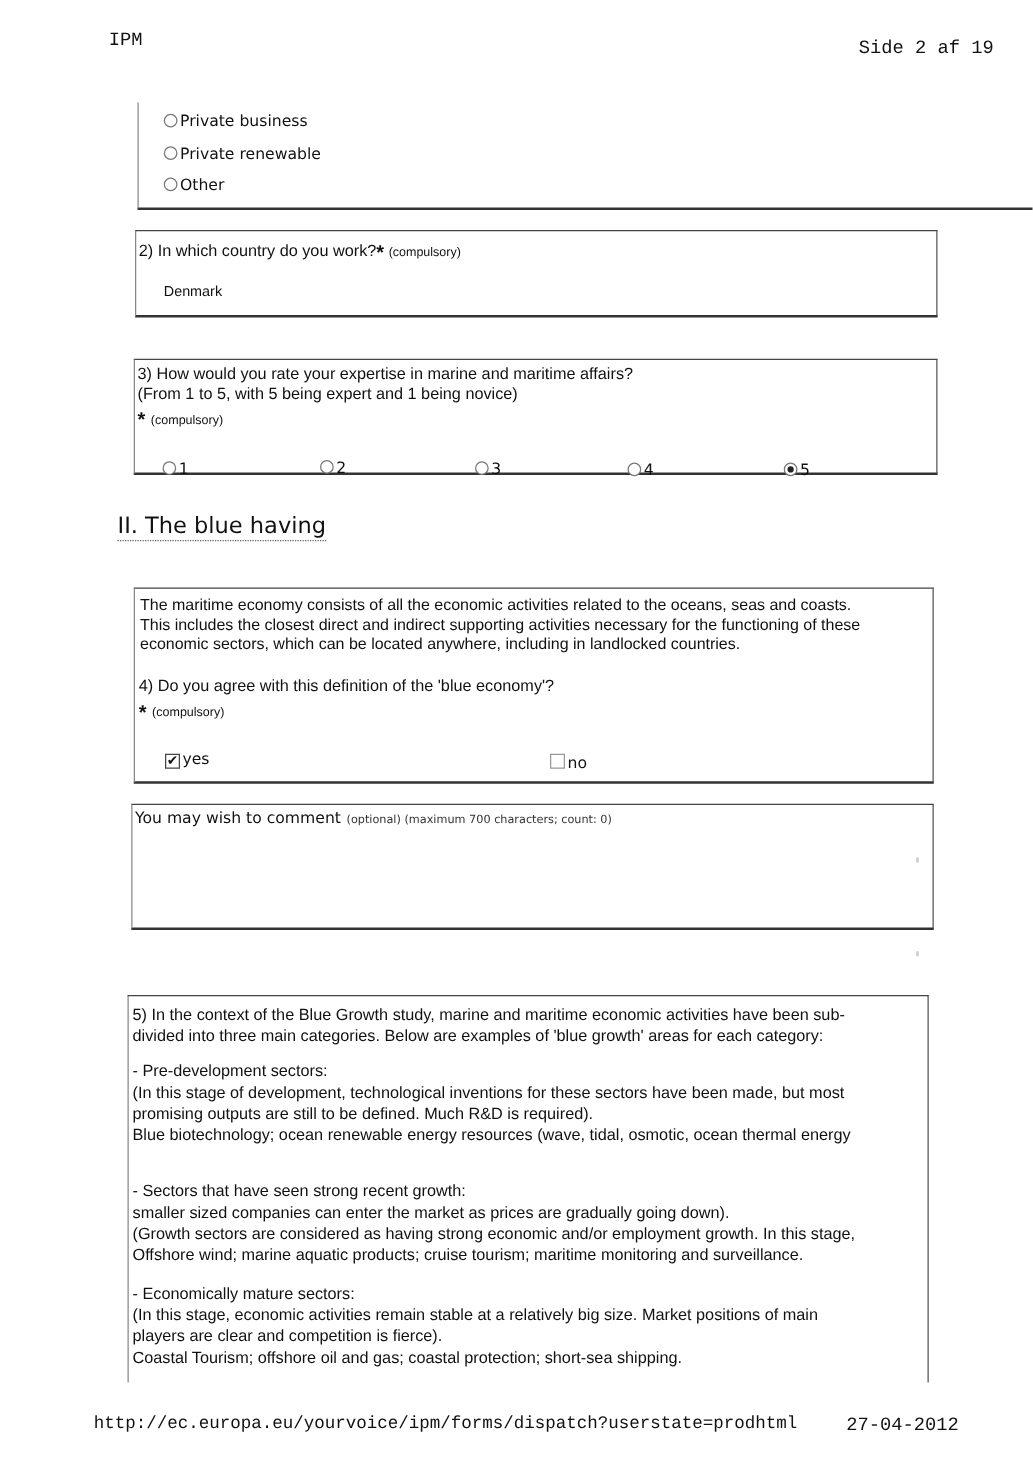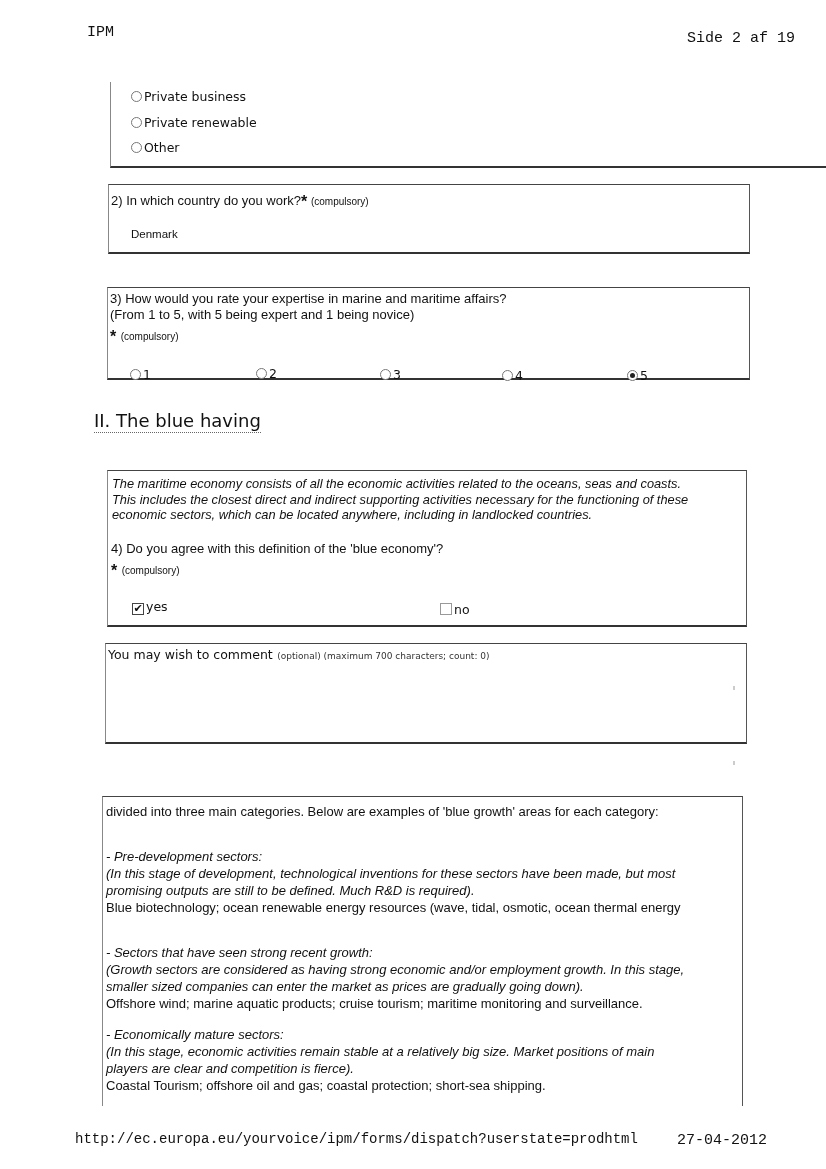--- a/index.html
+++ b/index.html
@@ -40,21 +40,21 @@
     display: inline-block; width: 12px; height: 12px; border: 1px solid #444;
     box-sizing: border-box; vertical-align: -1px; margin-right: 2px;
     position: relative; font-size: 11px; line-height: 10px; text-align: center;
   }
   .checkbox.unchecked { border-color: #999; }
 
   .opt { font-family: "DejaVu Sans", sans-serif; font-size: 12.5px; }
   .q { font-size: 13px; }
   .small { font-size: 10px; }
   .star { font-size: 16px; font-weight: bold; vertical-align: -2px; }
-  .it { font-style: italic; }
+  .it { }
   .para { font-size: 13px; line-height: 17px; }
 
   .section-title {
     left: 94px; top: 410px; font-family: "DejaVu Sans", sans-serif; font-size: 18px;
     border-bottom: 1px dotted #666; padding-bottom: 0; line-height: 22px;
   }
   .scroll-dot { position: absolute; width: 2px; height: 4px; background: #ccc; }
 </style>
 </head>
 <body>
@@ -133,34 +133,35 @@
   <div class="abs" style="left:2px; top:1px;">
     <span class="sans2" style="font-size:12.5px;">You may wish to comment</span>
     <span class="sans2" style="font-size:9px; color:#333;">(optional) (maximum 700 characters; count: 0)</span>
   </div>
   <div class="scroll-dot" style="left:627px; top:42px;"></div>
   <div class="scroll-dot" style="left:627px; top:117px;"></div>
 </div>
 
 <div class="box" style="left:102px; top:796px; width:641px; height:310px; border-bottom:none;">
   <div class="abs para" style="left:3px; top:6px; white-space:nowrap;">
+    <div>5) In the context of the Blue Growth study, marine and maritime economic activities have been sub-</div>
     <div>divided into three main categories. Below are examples of 'blue growth' areas for each category:</div>
   </div>
 
   <div class="abs para" style="left:3px; top:51px; white-space:nowrap;">
     <div class="it">- Pre-development sectors:</div>
     <div class="it">(In this stage of development, technological inventions for these sectors have been made, but most</div>
     <div class="it">promising outputs are still to be defined. Much R&amp;D is required).</div>
     <div>Blue biotechnology; ocean renewable energy resources (wave, tidal, osmotic, ocean thermal energy</div>
   </div>
 
   <div class="abs para" style="left:3px; top:147px; white-space:nowrap;">
     <div class="it">- Sectors that have seen strong recent growth:</div>
+    <div class="it">smaller sized companies can enter the market as prices are gradually going down).</div>
     <div class="it">(Growth sectors are considered as having strong economic and/or employment growth. In this stage,</div>
-    <div class="it">smaller sized companies can enter the market as prices are gradually going down).</div>
     <div>Offshore wind; marine aquatic products; cruise tourism; maritime monitoring and surveillance.</div>
   </div>
 
   <div class="abs para" style="left:3px; top:229px; white-space:nowrap;">
     <div class="it">-  Economically mature sectors:</div>
     <div class="it">(In this stage, economic activities remain stable at a relatively big size. Market positions of main</div>
     <div class="it">players are clear and competition is fierce).</div>
     <div>Coastal Tourism; offshore oil and gas; coastal protection; short-sea shipping.</div>
   </div>
 </div>

